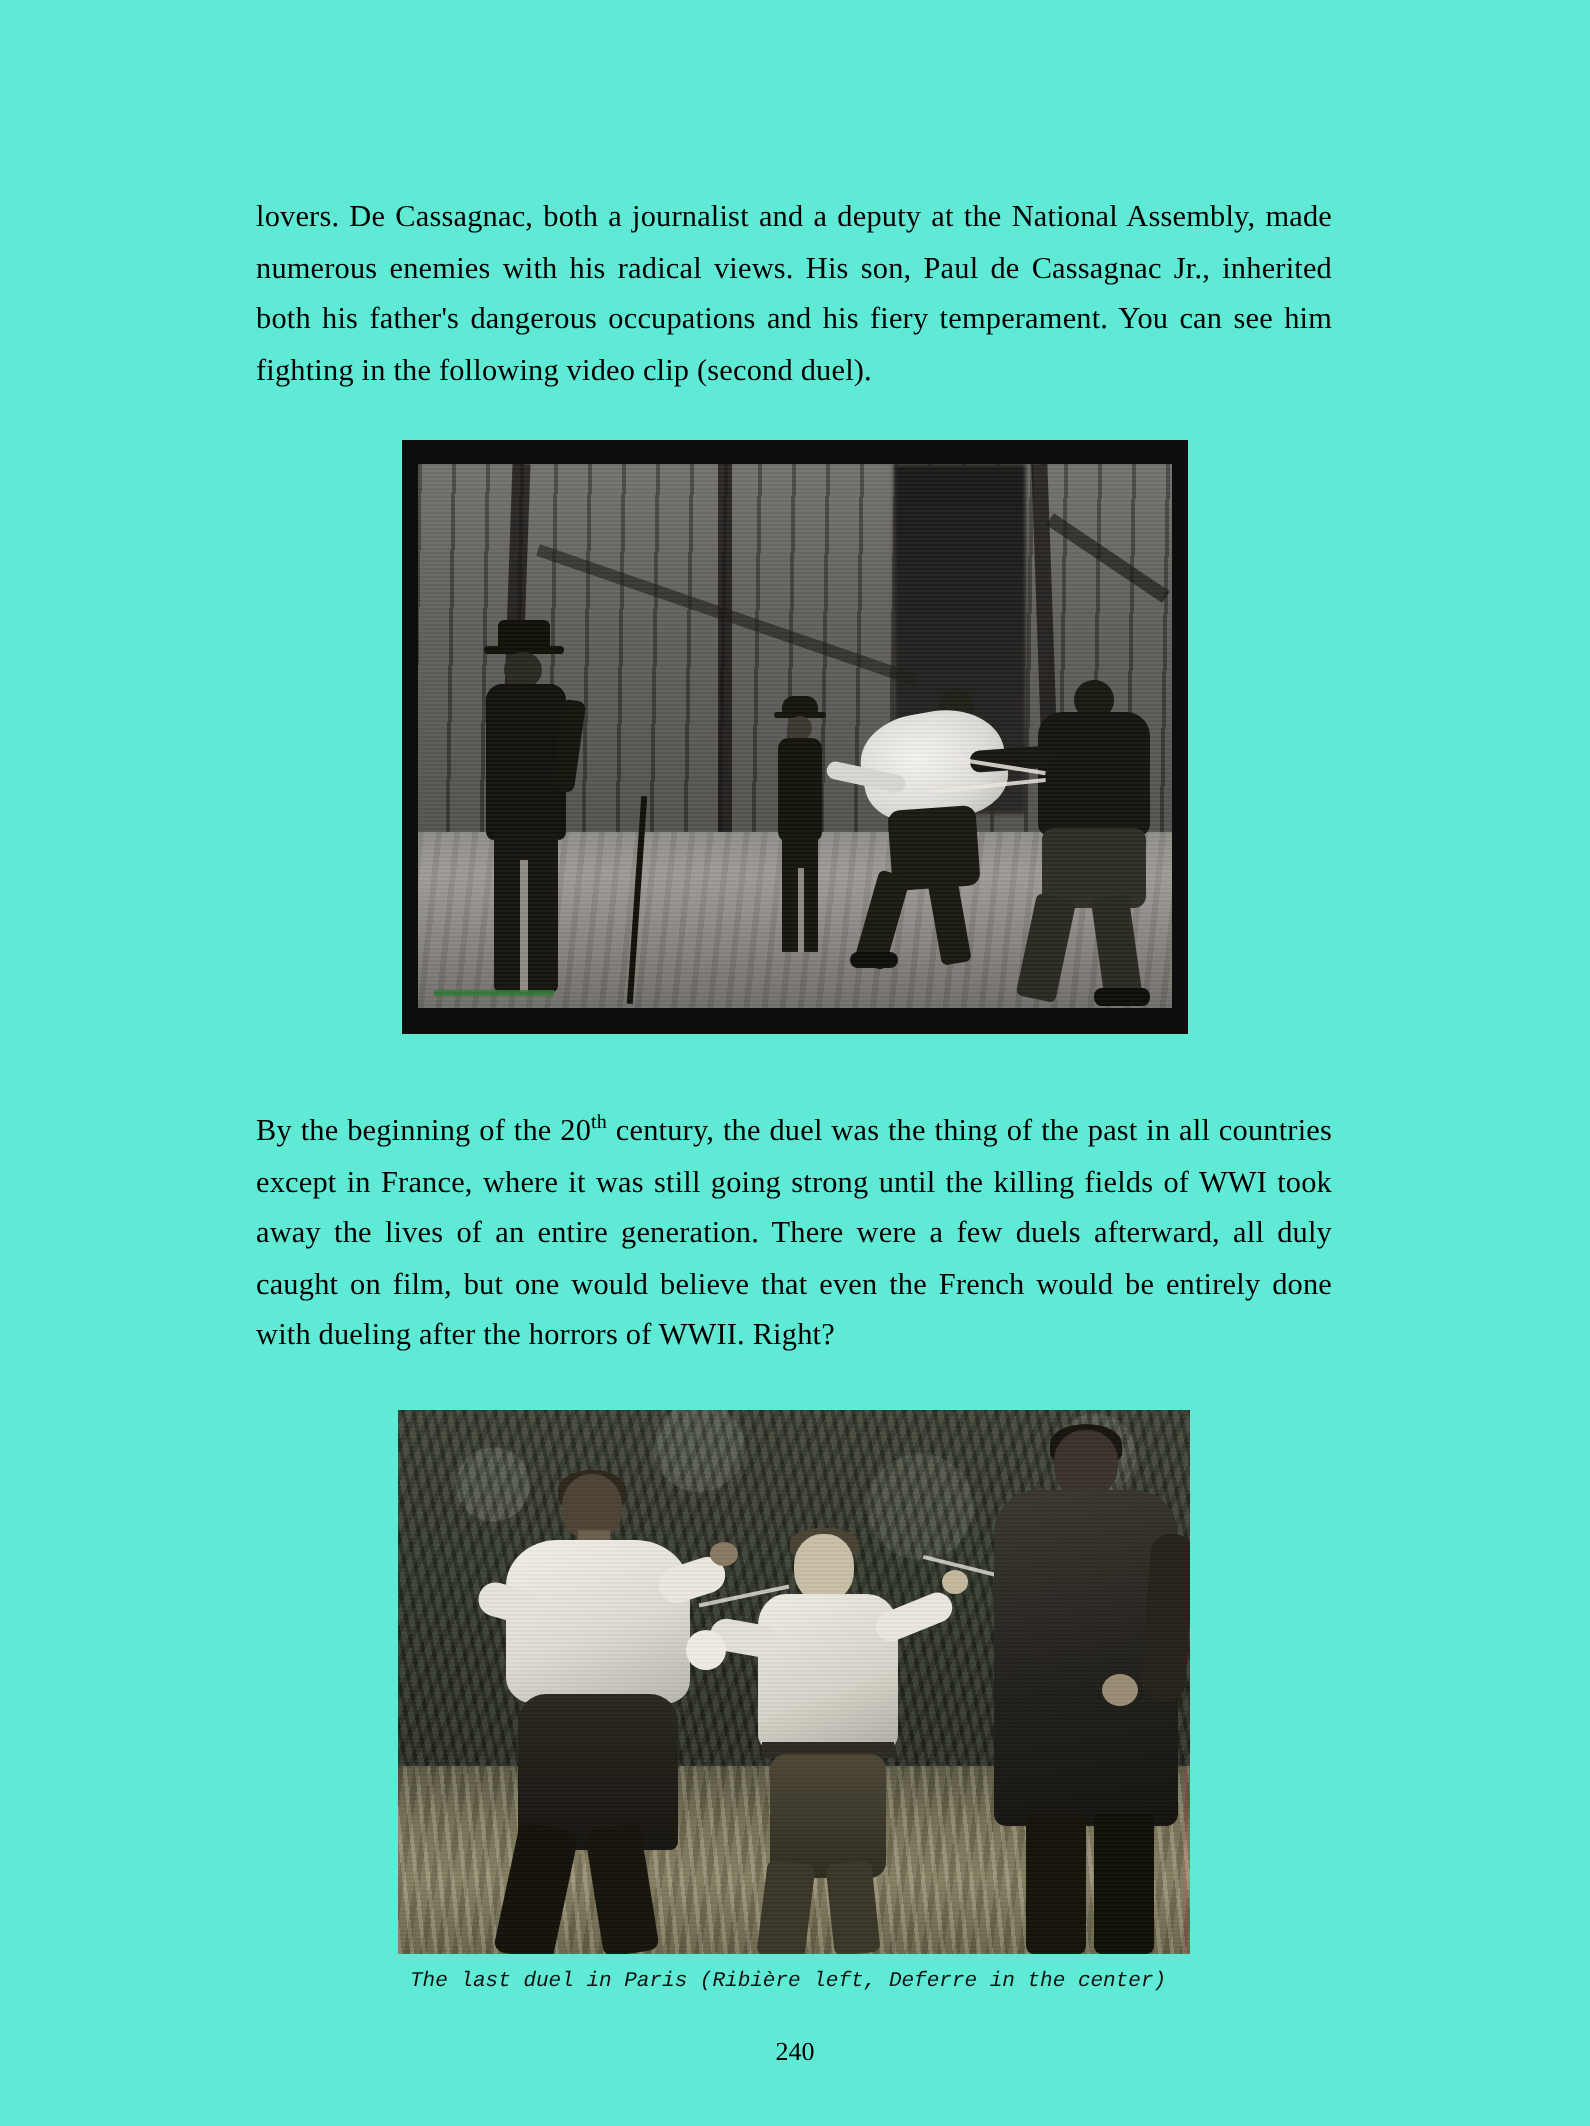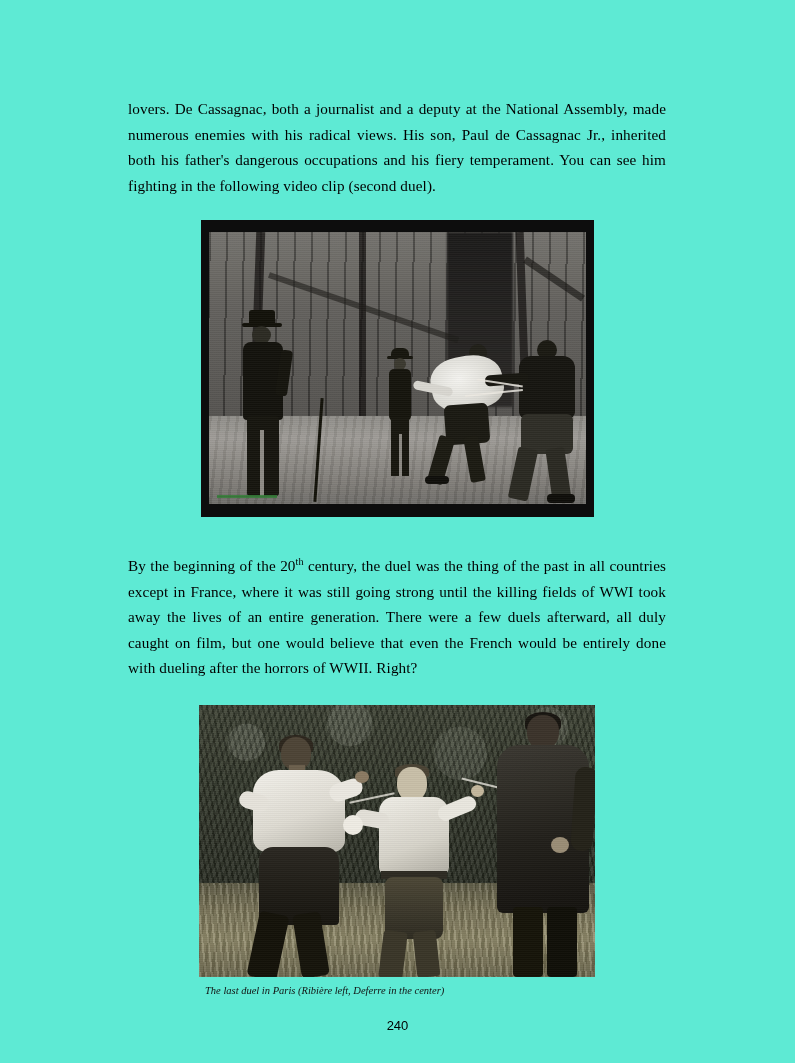--- a/index.html
+++ b/index.html
@@ -282,42 +282,42 @@
   .p3 .leg2 { position:absolute; left:52px; top:192px; width:30px; height:70px; background:#100f08; border-radius:4px;}
   .f2-grain {
     position:absolute; left:0; top:0; width:100%; height:100%;
     background-image: repeating-linear-gradient(0deg, rgba(255,255,255,0.025) 0 1px, rgba(0,0,0,0.03) 1px 2px);
     pointer-events:none;
   }
 
   .fig2-caption {
     margin-top: 8px;
     width: 396px;
-    font-family: Liberation Serif, serif;
+    font-family: Liberation Mono, monospace;
     font-style: italic;
     font-size: 10.5px;
     color: #111;
     text-align: left;
     padding-left: 6px;
     box-sizing: border-box;
   }
 
   .sup {
     font-size: 10px;
     vertical-align: super;
     line-height: 0;
   }
 
   .page-number {
     position: absolute;
     left: 0;
     top: 1018px;
     width: 795px;
     text-align: center;
-    font-family: Liberation Sans, sans-serif;
+    font-family: Liberation Serif, serif;
     font-size: 13px;
     color: #000;
   }
 </style>
 </head>
 <body>
 
 <div class="page">
 
   <div class="content">

